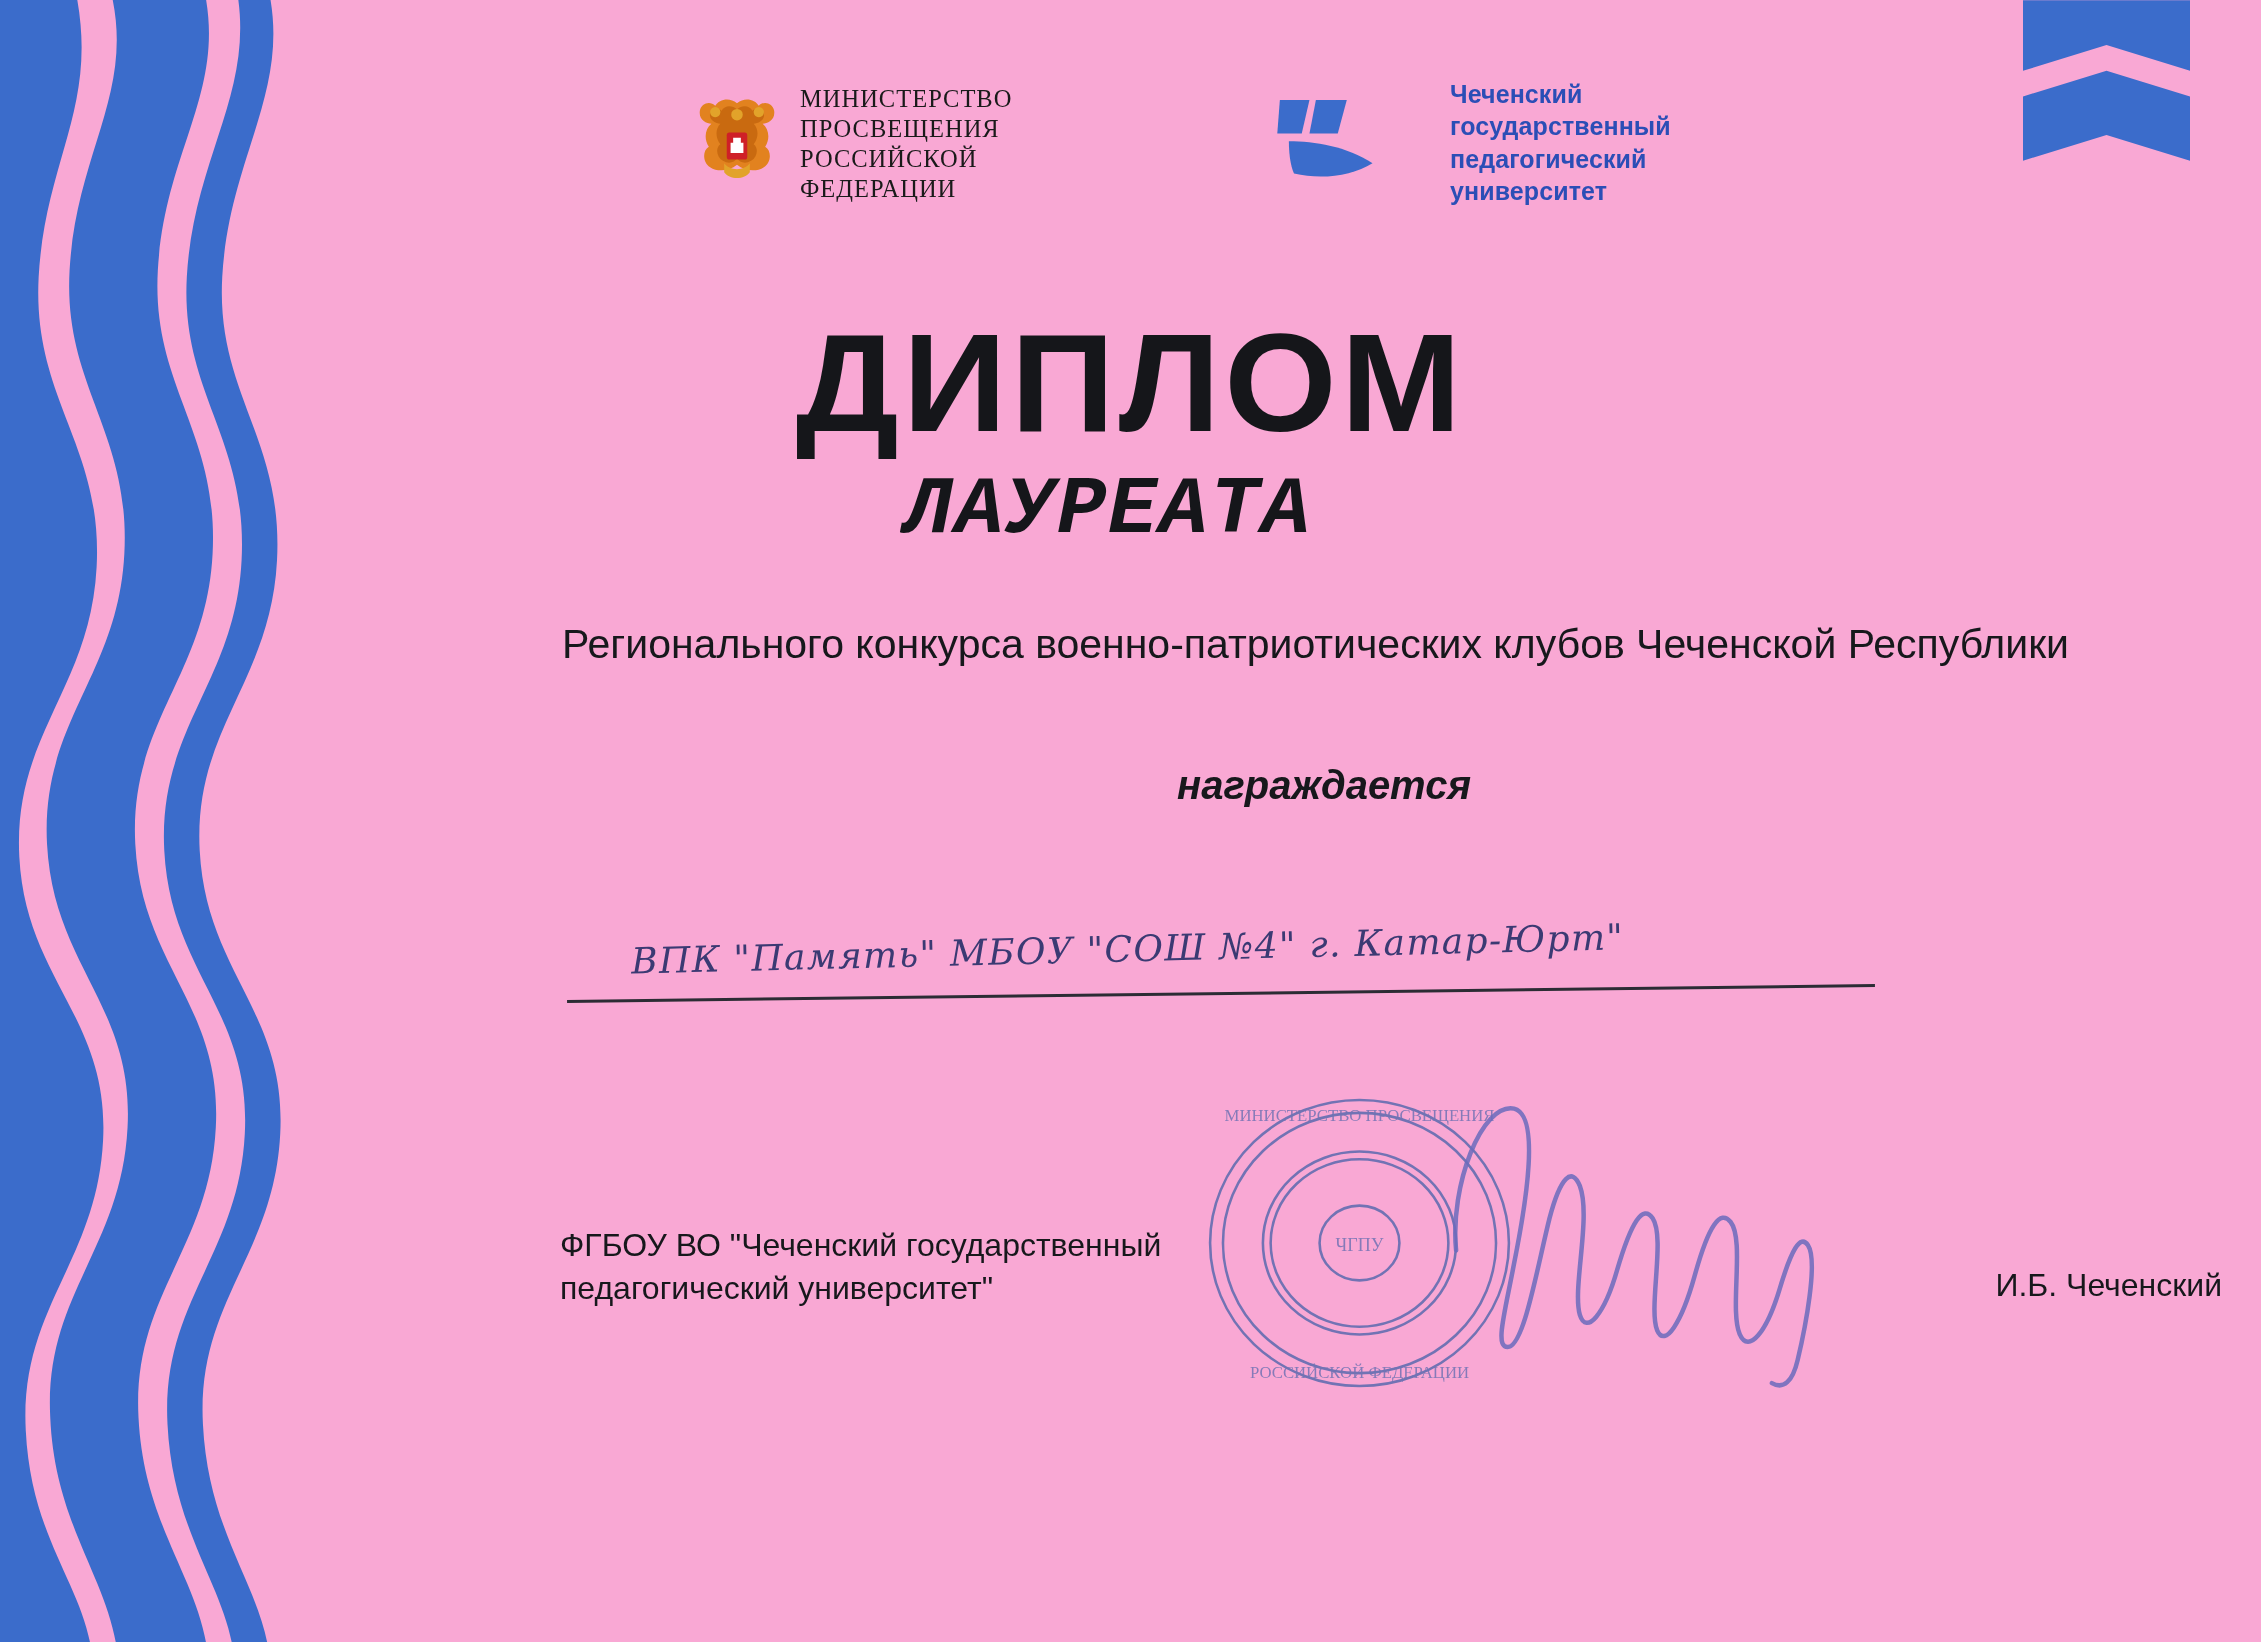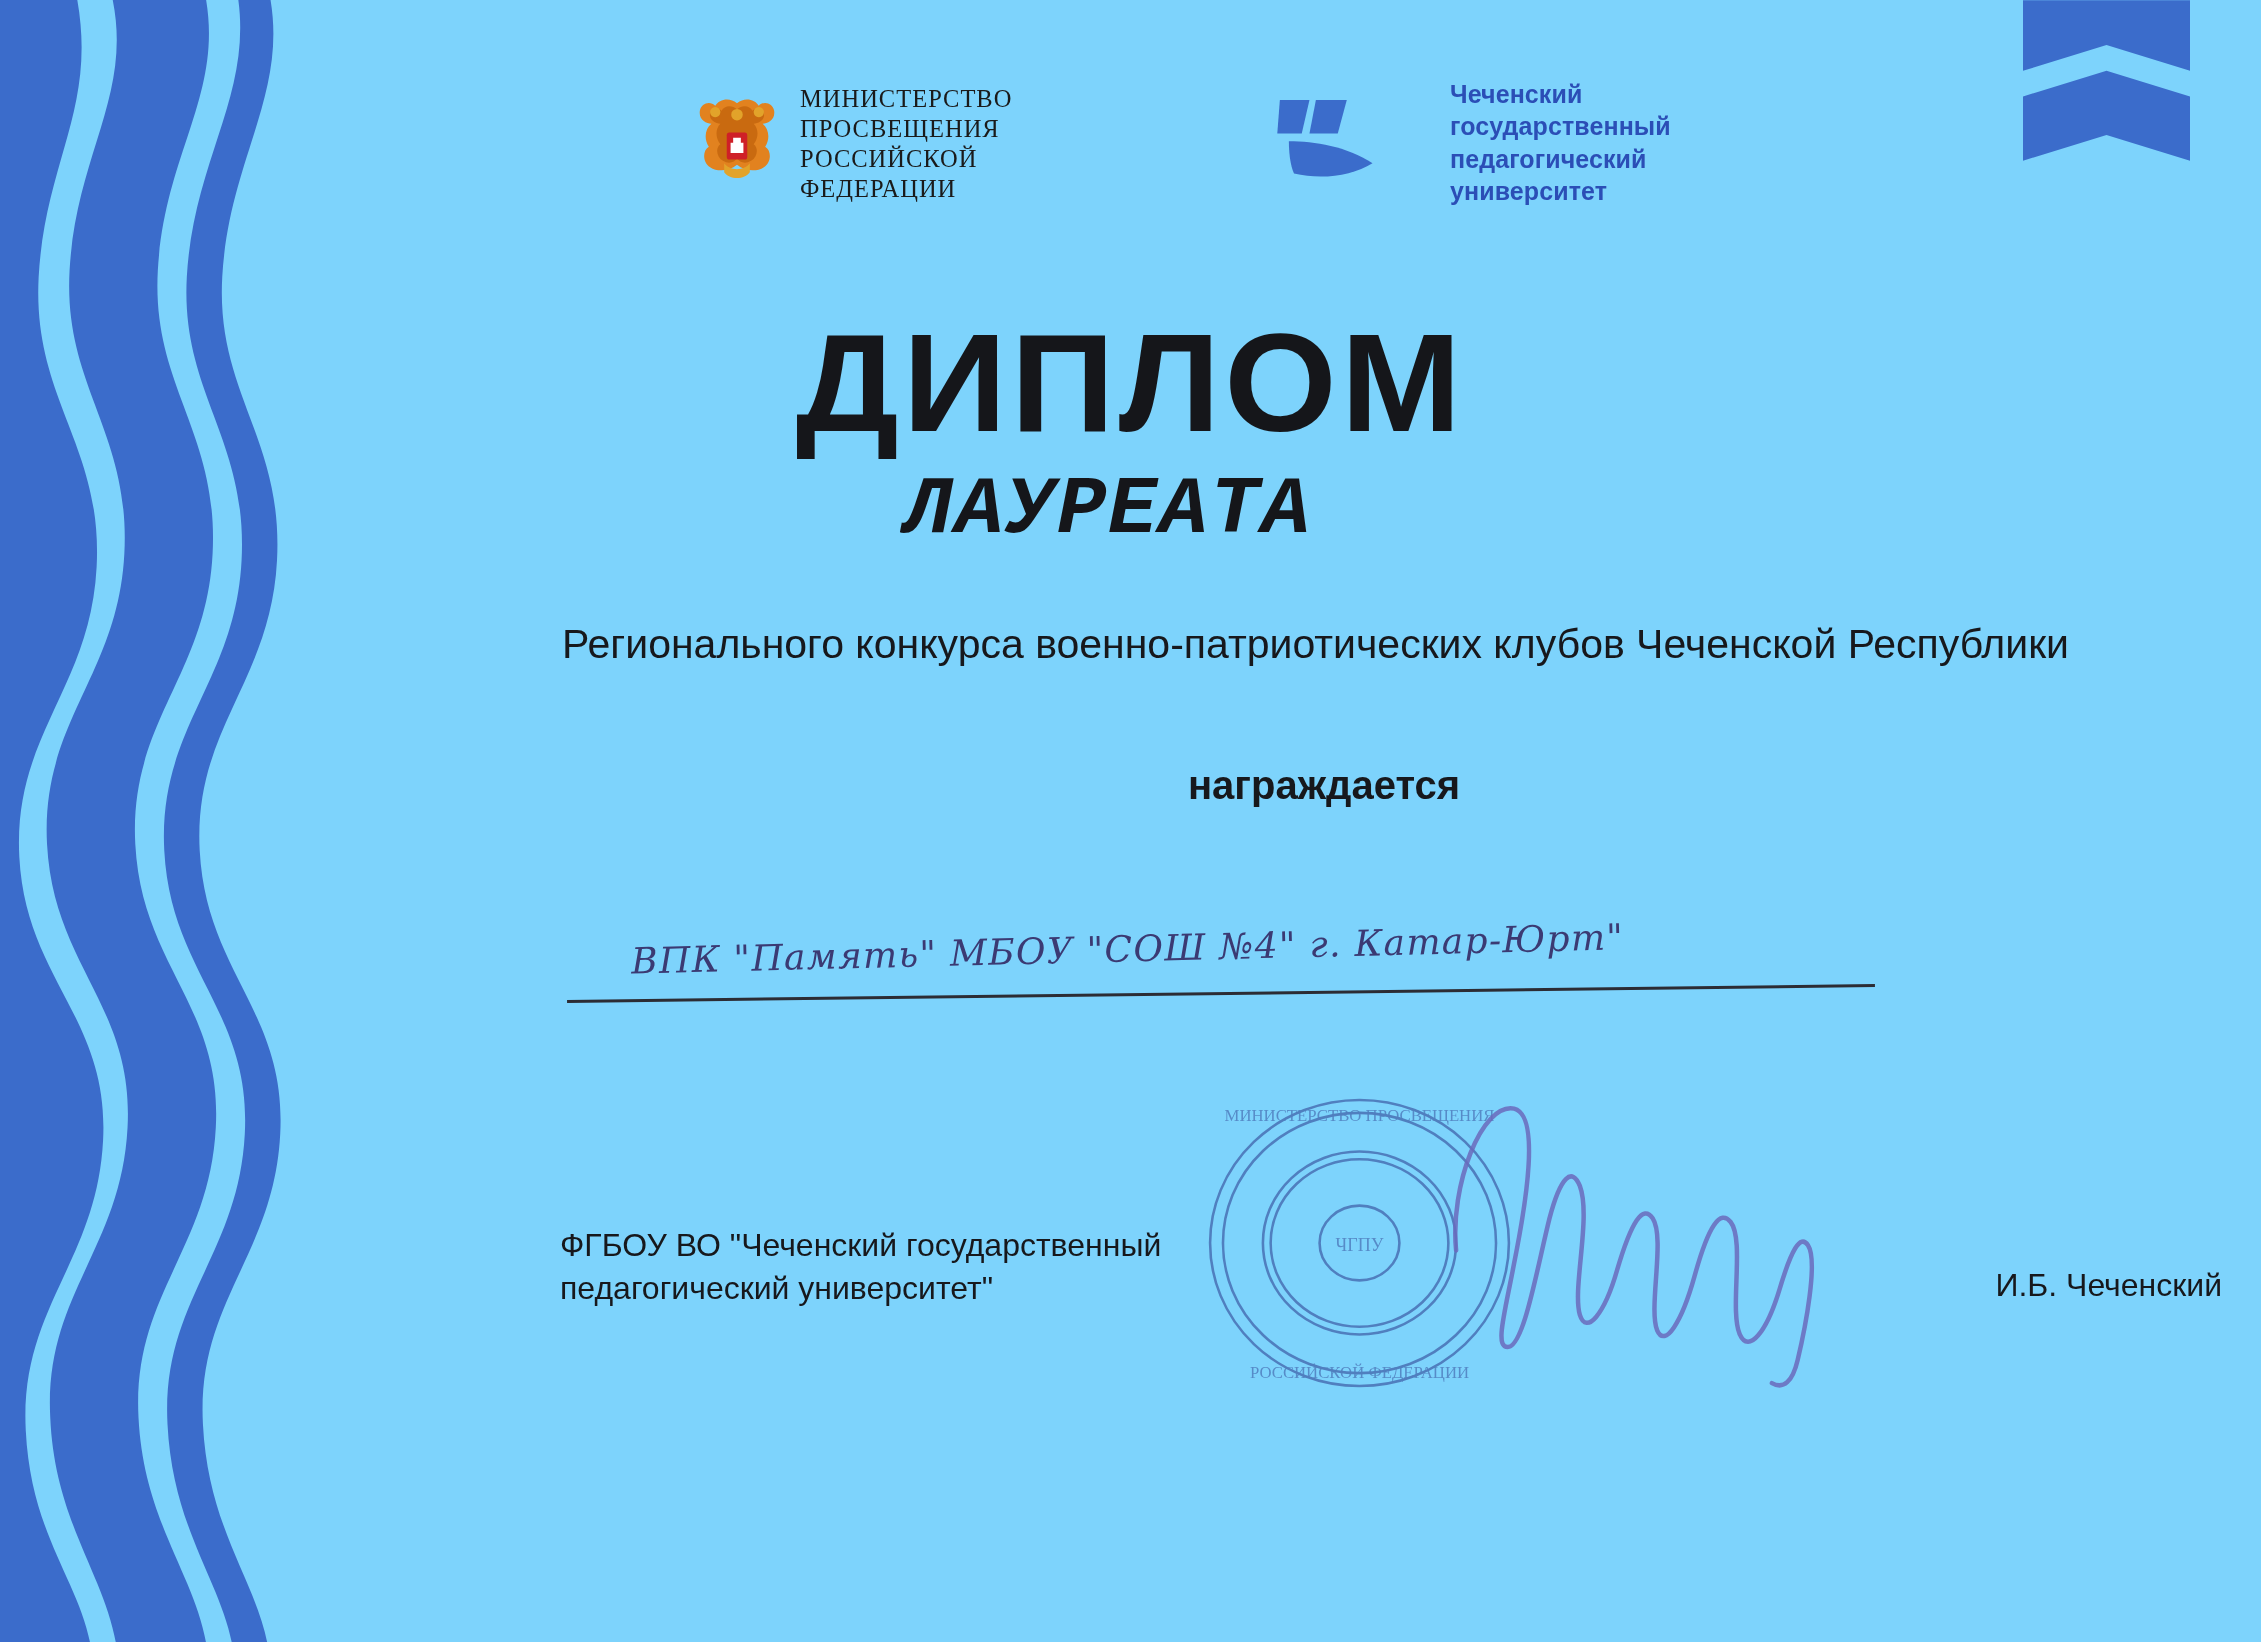--- a/index.html
+++ b/index.html
@@ -10,21 +10,21 @@
   body {
     width: 2261px;
     height: 1643px;
     font-family: "Liberation Sans", sans-serif;
     overflow: hidden;
   }
   .page {
     position: relative;
     width: 2261px;
     height: 1643px;
-    background: #7dd3fc;
+    background: #f9a8d4;
     overflow: hidden;
   }
 
   
   .left-deco {
     position: absolute;
     left: 0;
     top: 0;
     width: 554px;
     height: 1643px;
@@ -128,20 +128,21 @@
   }
   .awarded {
     position: absolute;
     left: 551px;
     top: 763px;
     width: 1546px;
     text-align: center;
     font-size: 40px;
     font-weight: bold;
     color: #17181c;
+    font-style: italic;
   }
 
   
   .name-line {
     position: absolute;
     left: 567px;
     top: 992px;
     width: 1308px;
     border-bottom: 3.2px solid #2c2c34;
     transform: rotate(-0.7deg);

